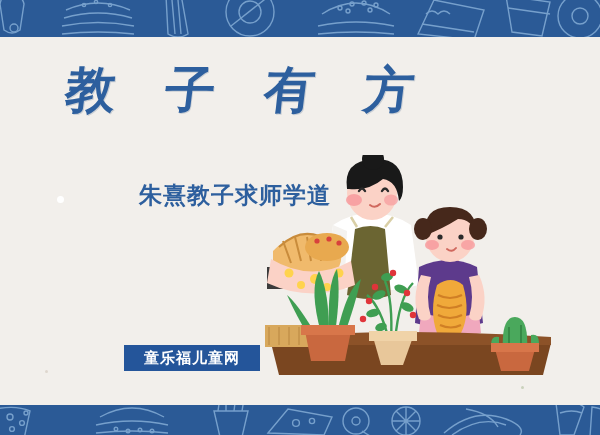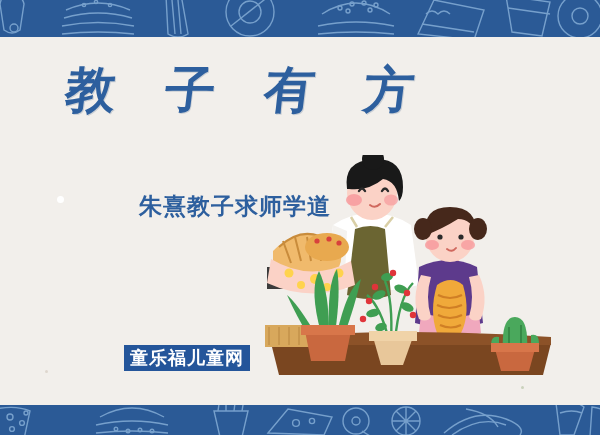--- a/index.html
+++ b/index.html
@@ -43,21 +43,21 @@
     text-indent: 16px;
     transform: skewX(-7deg);
     font-family: "DejaVu Sans", "Liberation Sans", sans-serif;
     white-space: nowrap;
     text-shadow: 1px 1px 0 rgba(20,60,110,0.18);
   }
 
   .subtitle {
     position: absolute;
     left: 0;
-    top: 192px;
+    top: 181px;
     width: 470px;
     text-align: center;
     font-size: 23px;
     line-height: 28px;
     font-weight: bold;
     color: #2d5f9e;
     letter-spacing: 1px;
     font-family: "DejaVu Sans", "Liberation Sans", sans-serif;
     white-space: nowrap;
   }
@@ -70,25 +70,25 @@
     height: 7px;
     border-radius: 50%;
     background: #ffffff;
   }
 
   
   .badge {
     position: absolute;
     left: 124px;
     top: 345px;
-    width: 126px;
+    width: 136px;
     height: 26px;
     background: #24559a;
     color: #ffffff;
-    font-size: 18px;
+    font-size: 15px;
     font-weight: bold;
     letter-spacing: 1px;
     display: flex;
     align-items: center;
     justify-content: center;
     font-family: "DejaVu Sans", "Liberation Sans", sans-serif;
   }
 
   
   .illustration {

